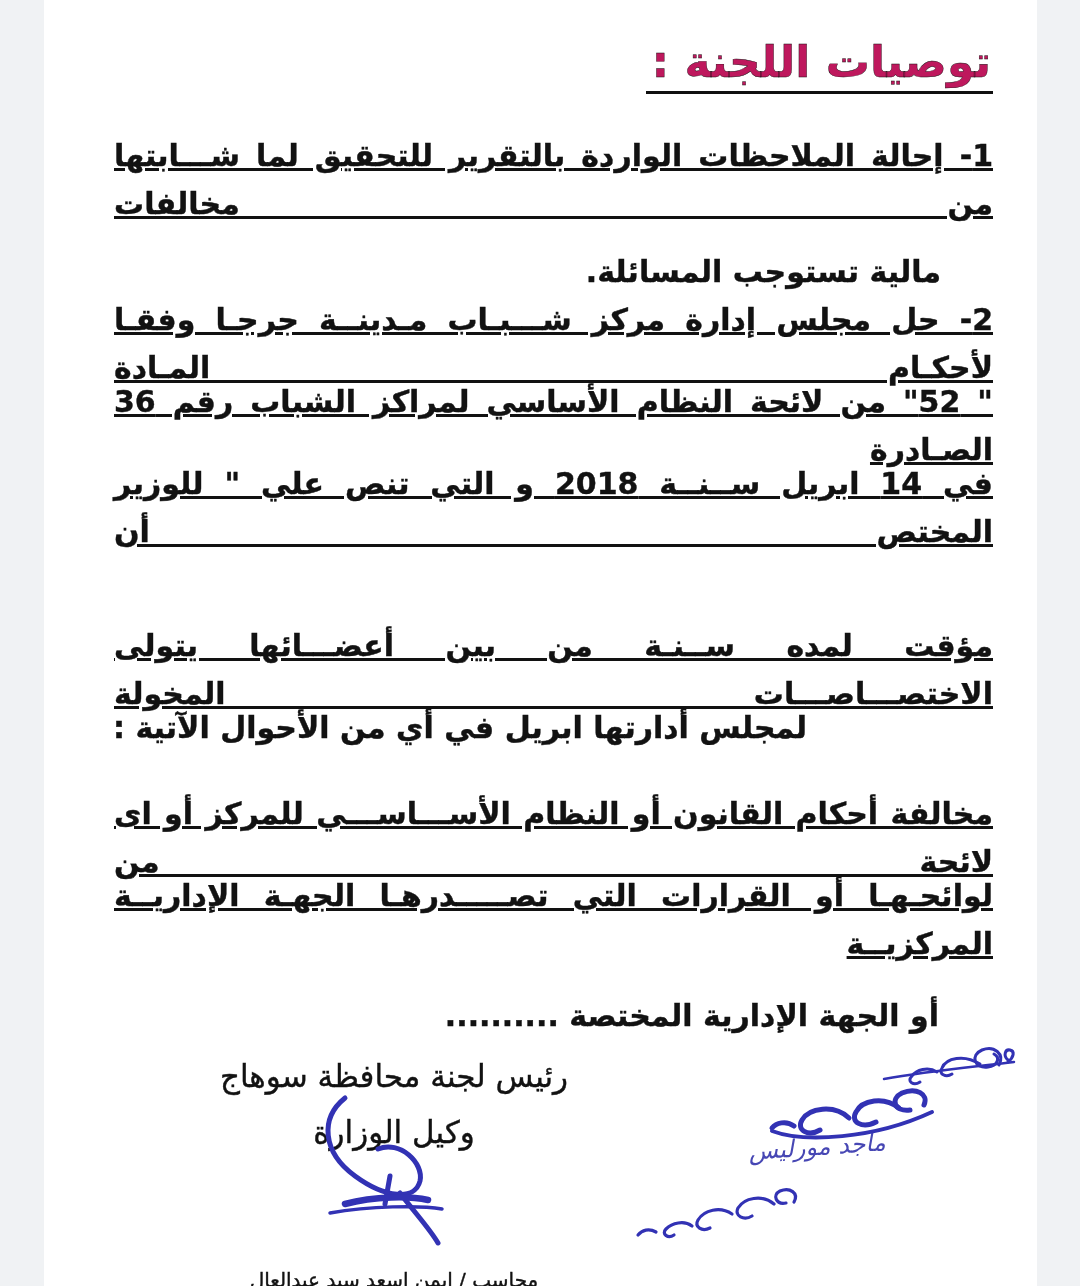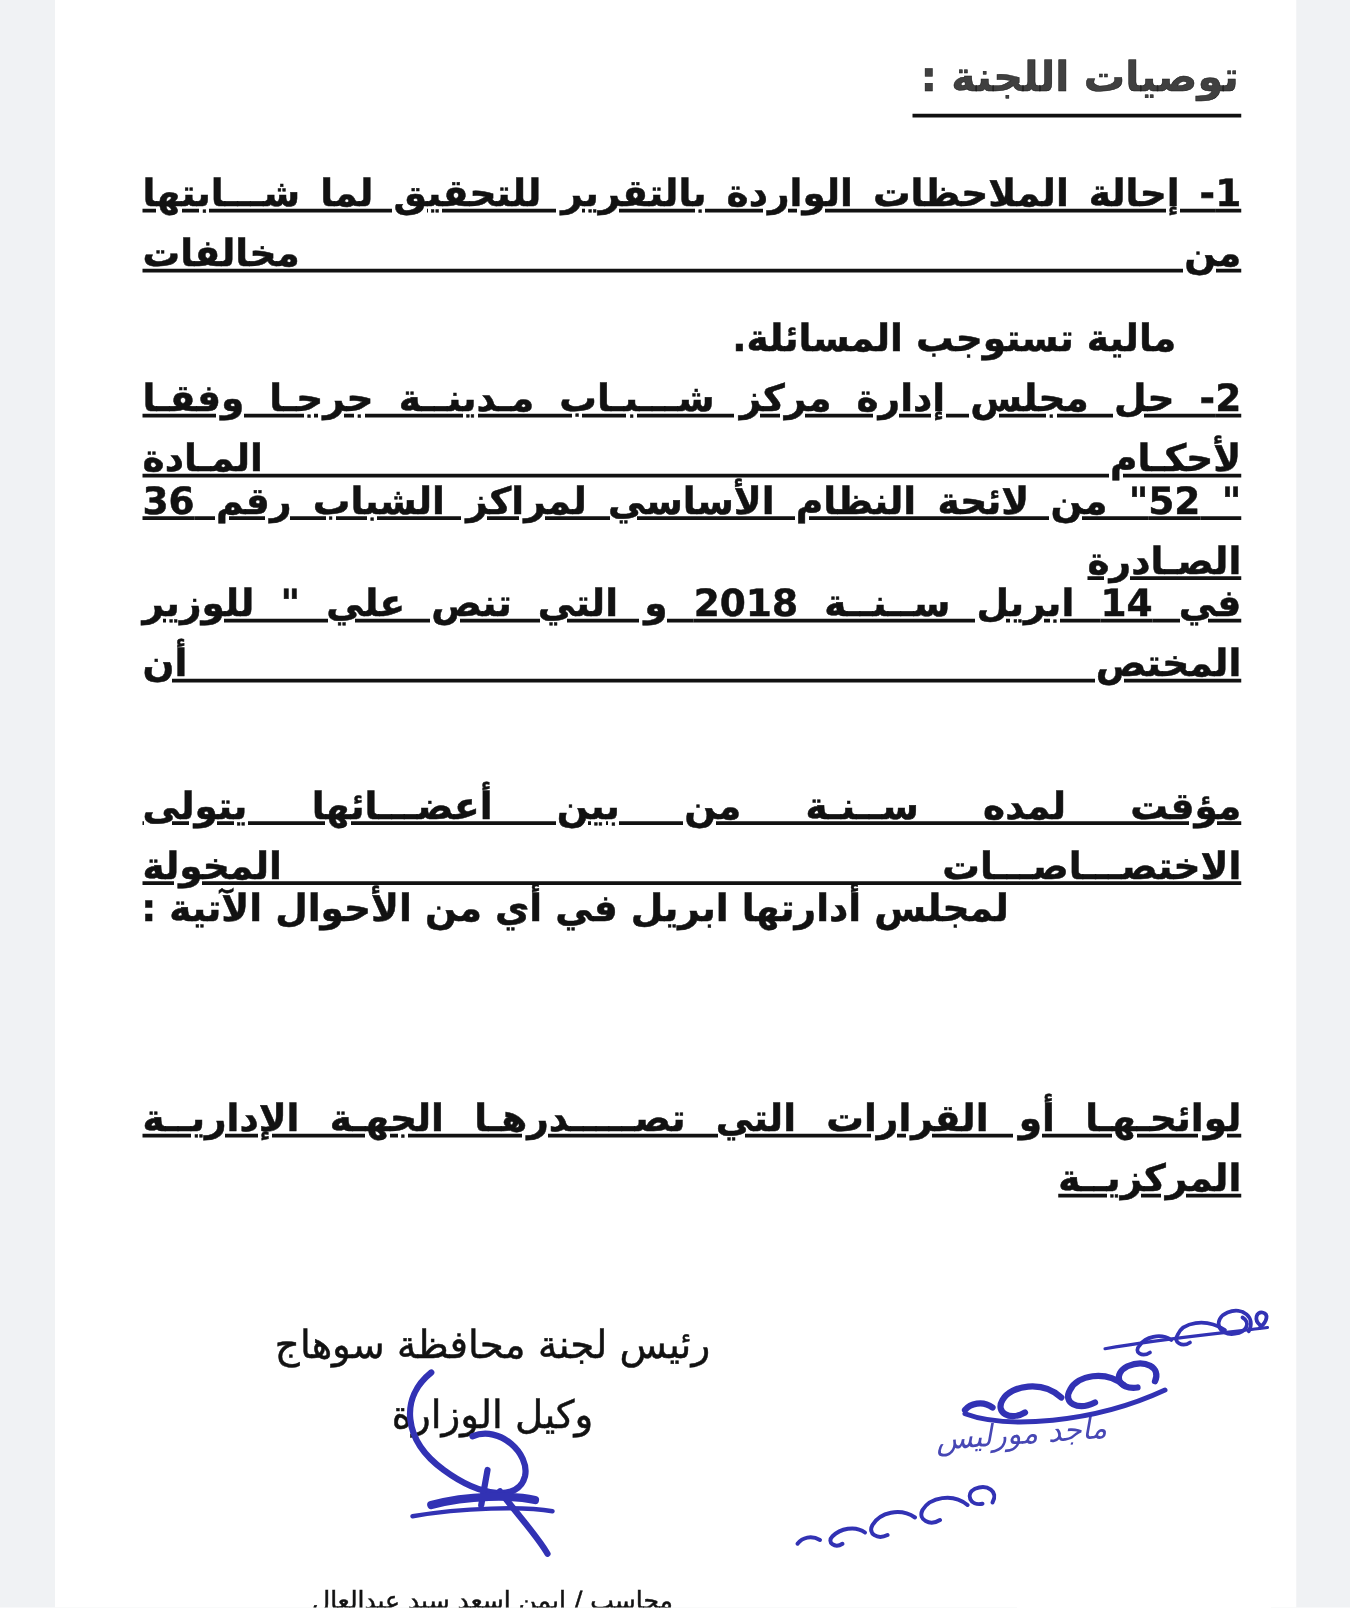--- a/index.html
+++ b/index.html
@@ -16,21 +16,21 @@
   .tline{
     position:absolute;direction:rtl;unicode-bidi:plaintext;
     color:#121212;font-weight:700;font-size:30px;line-height:48px;
     z-index:2;white-space:normal;
     -webkit-text-stroke:0.4px #121212;
   }
   .just{left:70px;right:44px;text-align:justify;text-align-last:justify;text-decoration:underline;}
   .r-align{text-align:right;margin-top:36px;}
   .heading{
     position:absolute;top:40px;right:44px;direction:rtl;
-    color:#404040;font-weight:700;font-size:33px;line-height:44px;
+    color:#be185d;font-weight:700;font-size:44px;line-height:44px;
     border-bottom:3.5px solid #101010;padding:0 2px 7px 6px;
     -webkit-text-stroke:0.4px #101010;z-index:2;
   }
   .sigblock{position:absolute;left:100px;top:0;width:500px;z-index:2;}
   .sigline{
     position:absolute;left:0;width:100%;text-align:center;direction:rtl;
     color:#121212;font-weight:400;-webkit-text-stroke:0.4px #121212;
   }
   
   .watermark{position:absolute;left:330px;top:568px;width:480px;height:150px;opacity:0.52;z-index:1;}
@@ -64,21 +64,23 @@
 
   <div class="tline just" style="top:132px;">1- إحالة الملاحظات الواردة بالتقرير للتحقيق لما شـــابتها من مخالفات</div>
   <div class="tline r-align" style="top:212px;right:96px;left:300px;">مالية تستوجب المسائلة.</div>
 
   <div class="tline just" style="top:296px;">2- حل مجلس إدارة مركز شـــبـاب مـدينــة جرجـا وفقـا لأحكـام المـادة</div>
   <div class="tline just" style="top:378px;">" 52" من لائحة النظام الأساسي لمراكز الشباب رقم 36 الصـادرة</div>
   <div class="tline just" style="top:460px;">في 14 ابريل ســنــة 2018 و التي تنص علي " للوزير المختص أن</div>
   <div class="tline just" style="top:622px;">مؤقت لمده ســنـة من بين أعضـــائها يتولى الاختصـــاصـــات المخولة</div>
   <div class="tline" style="top:704px;left:180px;right:230px;text-align:center;white-space:nowrap;">لمجلس أدارتها ابريل في أي من الأحوال الآتية :</div>
 
+  <div class="tline just" style="top:790px;">مخالفة أحكام القانون أو النظام الأســـاســـي للمركز أو اى لائحة من</div>
   <div class="tline just" style="top:872px;">لوائحـهـا أو القرارات التي تصـــــدرهـا الجهـة الإداريــة المركزيــة</div>
+  <div class="tline r-align" style="top:956px;right:98px;left:300px;white-space:nowrap;">أو الجهة الإدارية المختصة ..........</div>
 
   <div class="sigblock">
     <div class="sigline" style="top:1058px;font-size:31px;">رئيس لجنة محافظة سوهاج</div>
     <div class="sigline" style="top:1114px;font-size:31px;">وكيل الوزارة</div>
     <div class="sigline" style="top:1220px;font-size:20px;white-space:nowrap;margin-top:48px;">محاسب / ايمن اسعد سيد عبدالعال</div>
   </div>
 
   <div class="hand-name">ماجد مورليس</div>
 
   <svg class="ink-svg" width="993" height="256" viewBox="0 0 993 256">

